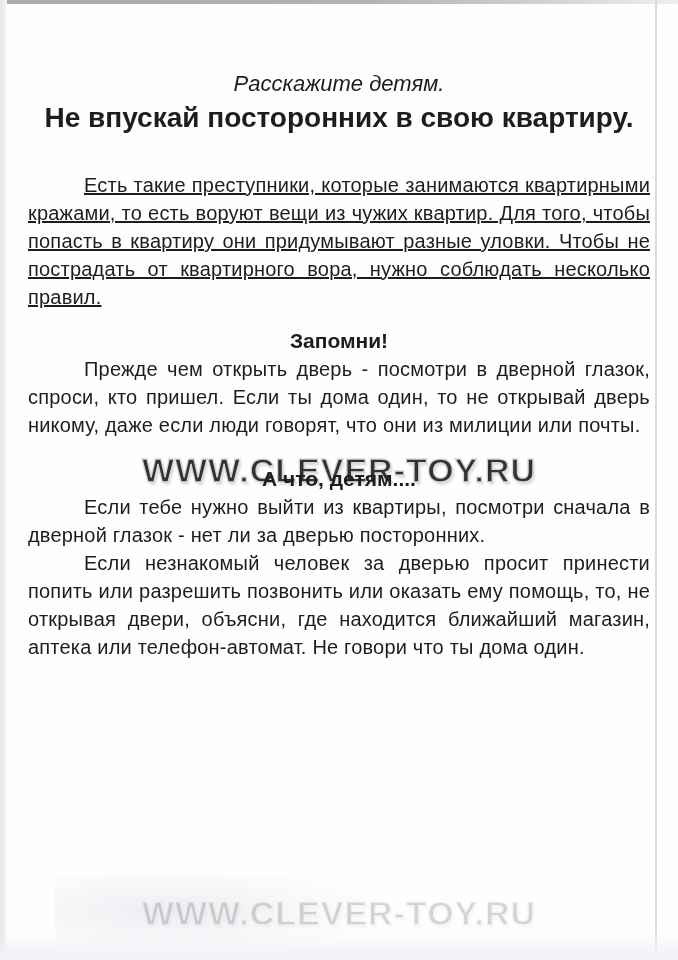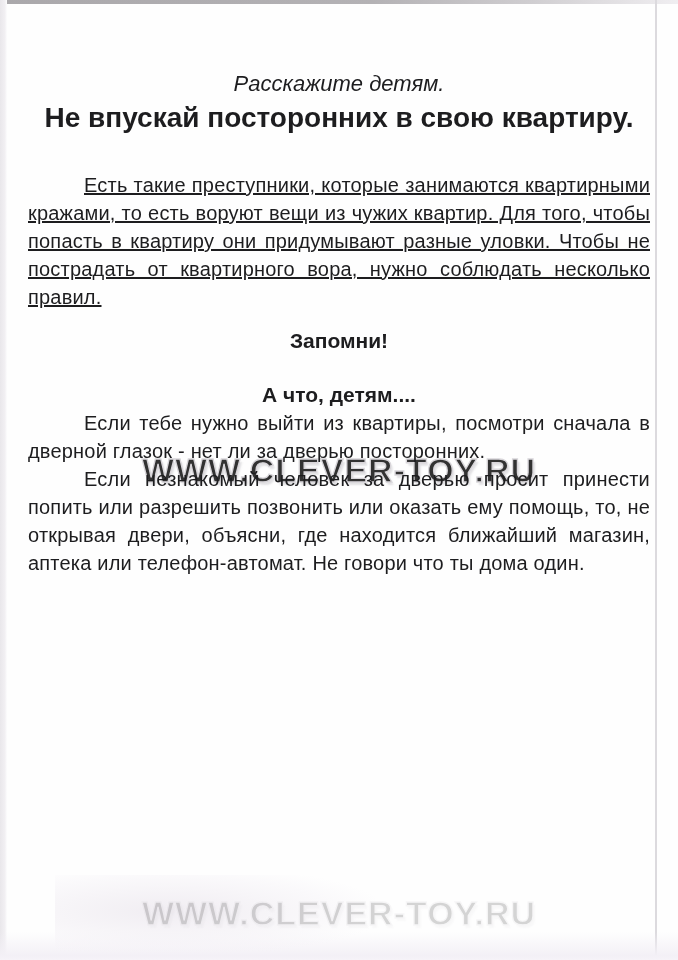--- a/index.html
+++ b/index.html
@@ -129,20 +129,21 @@
   <div class="content">
 
     <p class="supertitle">Расскажите детям.</p>
 
     <p class="doc-title">Не впускай посторонних в свою квартиру.</p>
 
     <p class="para intro">Есть такие преступники, которые занимаются квартирными кражами, то есть воруют вещи из чужих квартир. Для того, чтобы попасть в квартиру они придумывают разные уловки. Чтобы не пострадать от квартирного вора, нужно соблюдать несколько правил.</p>
 
     <p class="section-heading remember">Запомни!</p>
 
+    <p class="para">Прежде чем открыть дверь - посмотри в дверной глазок, спроси, кто пришел. Если ты дома один, то не открывай дверь никому, даже если люди говорят, что они из милиции или почты.</p>
 
     <p class="section-heading whatif">А что, детям....</p>
 
     <p class="para">Если тебе нужно выйти из квартиры, посмотри сначала в дверной глазок - нет ли за дверью посторонних.</p>
 
     <p class="para">Если незнакомый человек за дверью просит принести попить или разрешить позвонить или оказать ему помощь, то, не открывая двери, объясни, где находится ближайший магазин, аптека или телефон-автомат. Не говори что ты дома один.</p>
 
   </div>
 </div>
 

